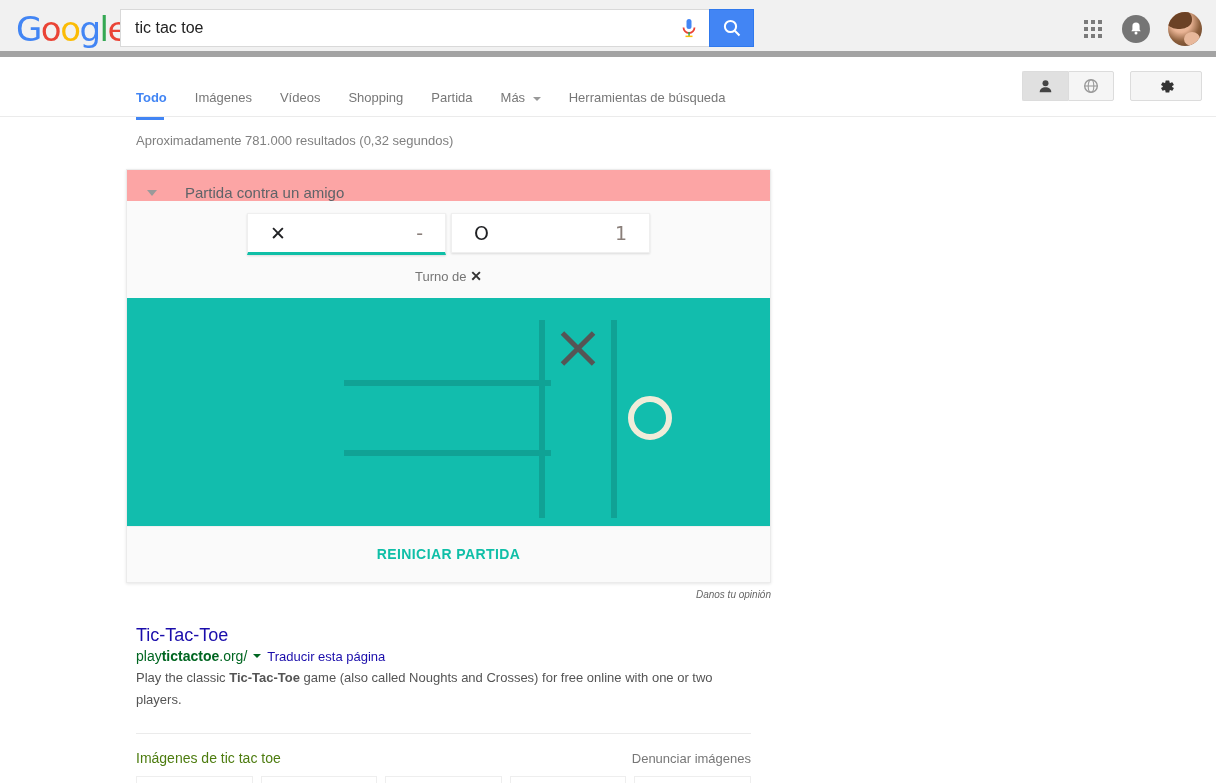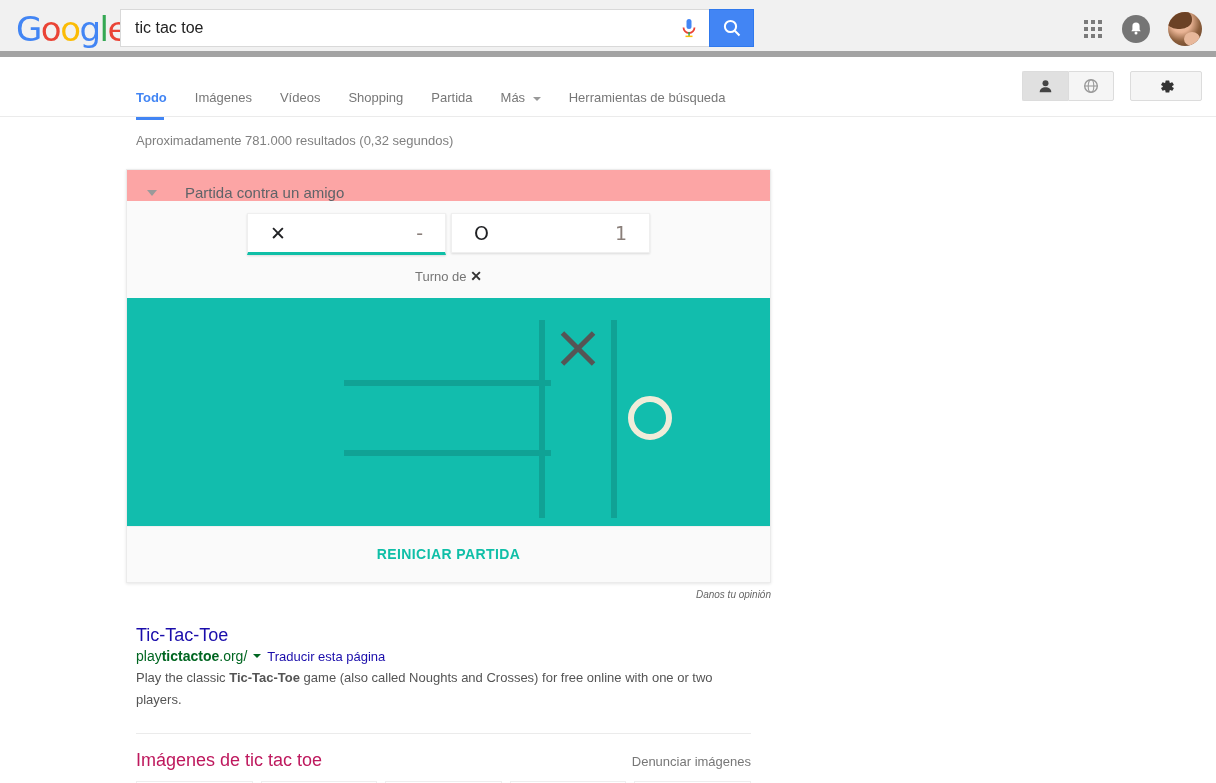--- a/index.html
+++ b/index.html
@@ -337,21 +337,21 @@
   .r-desc b { color: #545454; font-weight: bold; }
 
   
   .img-block { margin-top: 22px; width: 615px; }
   .img-sep { border-top: 1px solid #ebebeb; }
   .img-head {
     display: flex; justify-content: space-between;
     align-items: baseline;
     padding-top: 16px;
   }
-  .img-title { font-size: 18px; color: #be185d; cursor: pointer; }
+  .img-title { font-size: 14px; color: #4d7c0f; cursor: pointer; }
   .img-report { font-size: 13px; color: #777; cursor: pointer; }
   .img-strip { display: flex; gap: 8px; margin-top: 10px; }
   .thumb { width: 120px; height: 20px; background: #fff; border: 1px solid #eee; }
 </style>
 </head>
 <body>
 
 <div class="header">
   <div class="logo">
     <span class="l-b">G</span><span class="l-r">o</span><span class="l-y">o</span><span class="l-b">g</span><span class="l-g">l</span><span class="l-r">e</span>

